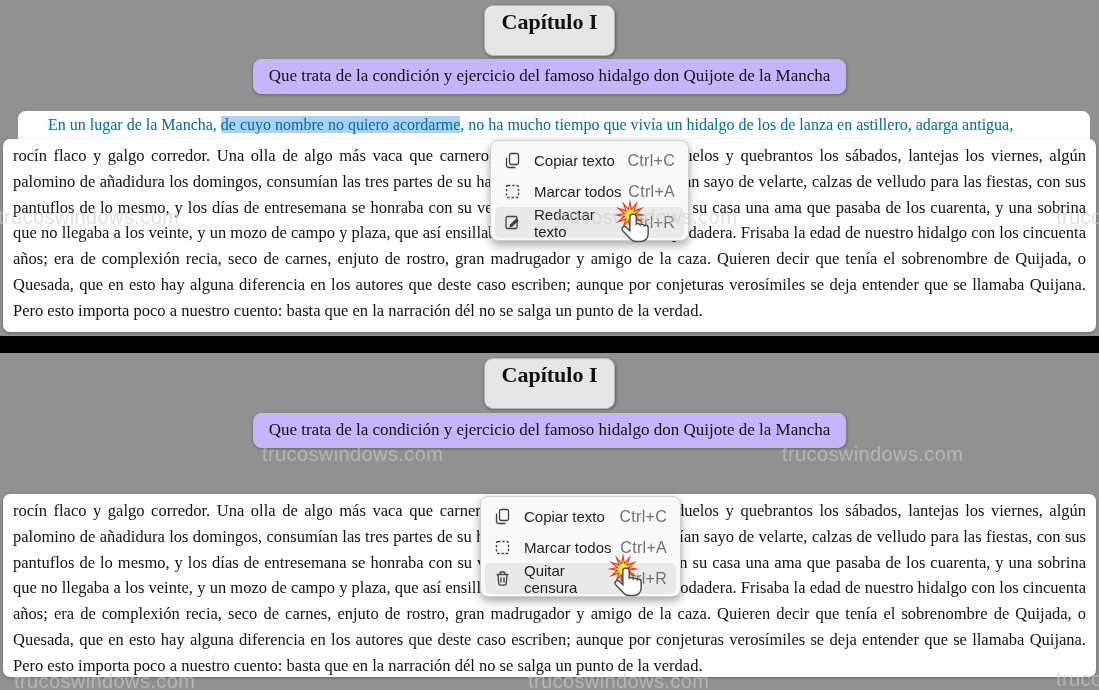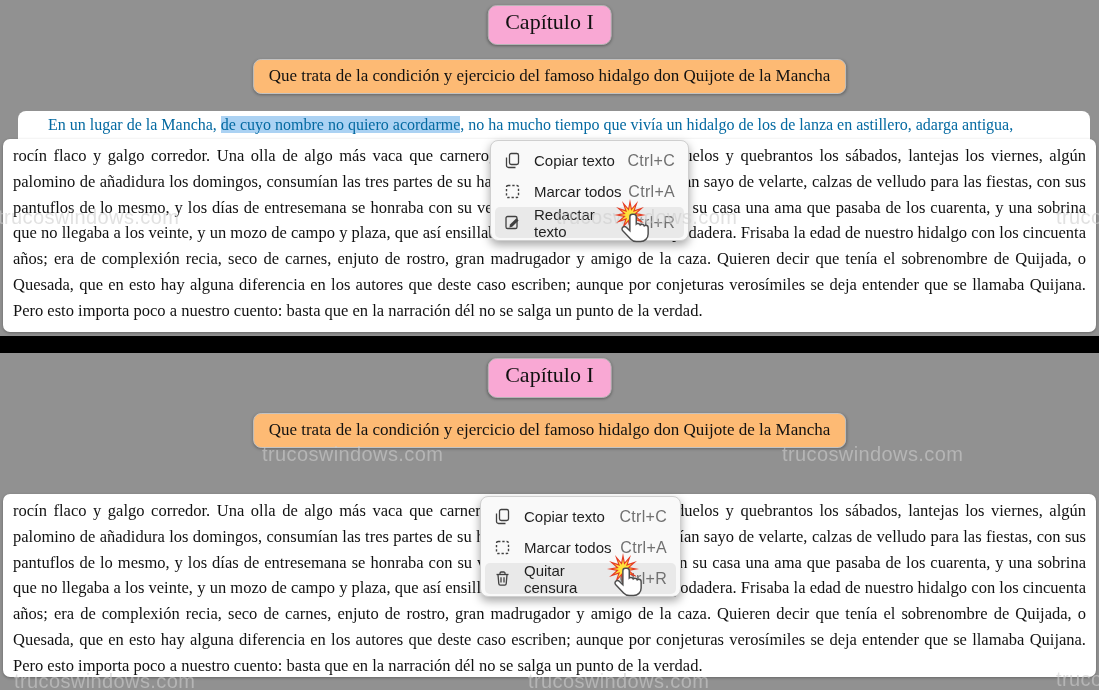--- a/index.html
+++ b/index.html
@@ -1,22 +1,22 @@
 <!DOCTYPE html>
 <html><head>
 <meta charset="utf-8">
 <style>
   html,body{margin:0;padding:0;}
   .stage{position:relative;width:1099px;height:690px;background:#919191;overflow:hidden;
          font-family:"Liberation Serif","DejaVu Serif",serif;}
-  .titlebox{position:absolute;left:50%;transform:translateX(-50%);background:#f9a8d4;
-            border:1px solid #b5b5b5;border-radius:9px;padding:3px 17px 9px;
-            font-weight:normal;font-size:22px;color:#111;white-space:nowrap;
+  .titlebox{position:absolute;left:50%;transform:translateX(-50%);background:#e5e5e5;
+            border:1px solid #b5b5b5;border-radius:9px;padding:3px 17px 20px;
+            font-weight:bold;font-size:22px;color:#111;white-space:nowrap;
             box-shadow:0 1px 3px rgba(0,0,0,.35);}
-  .subbox{position:absolute;left:50%;transform:translateX(-50%);background:#fdba74;
+  .subbox{position:absolute;left:50%;transform:translateX(-50%);background:#c4b5fd;
           border:1px solid #c2c2c2;border-radius:8px;padding:6px 15px 7px;
           font-size:17px;color:#111;white-space:nowrap;box-shadow:0 1px 3px rgba(0,0,0,.3);}
   .line1box{position:absolute;left:18px;width:1072px;height:29px;background:#fff;
             border-radius:8px 8px 0 0;padding:5px 0 0 30px;box-sizing:border-box;
             font-size:16px;color:#0369a1;white-space:nowrap;overflow:hidden;}
   .bodybox{position:absolute;left:3px;width:1093px;background:#fff;border-radius:7px;
            padding:4px 10px 8px;box-sizing:border-box;font-size:16.5px;color:#111;
            line-height:25.8px;text-align:justify;overflow:hidden;
            box-shadow:0 1px 3px rgba(0,0,0,.3);}
   .sel{background:#abd2f3;}

